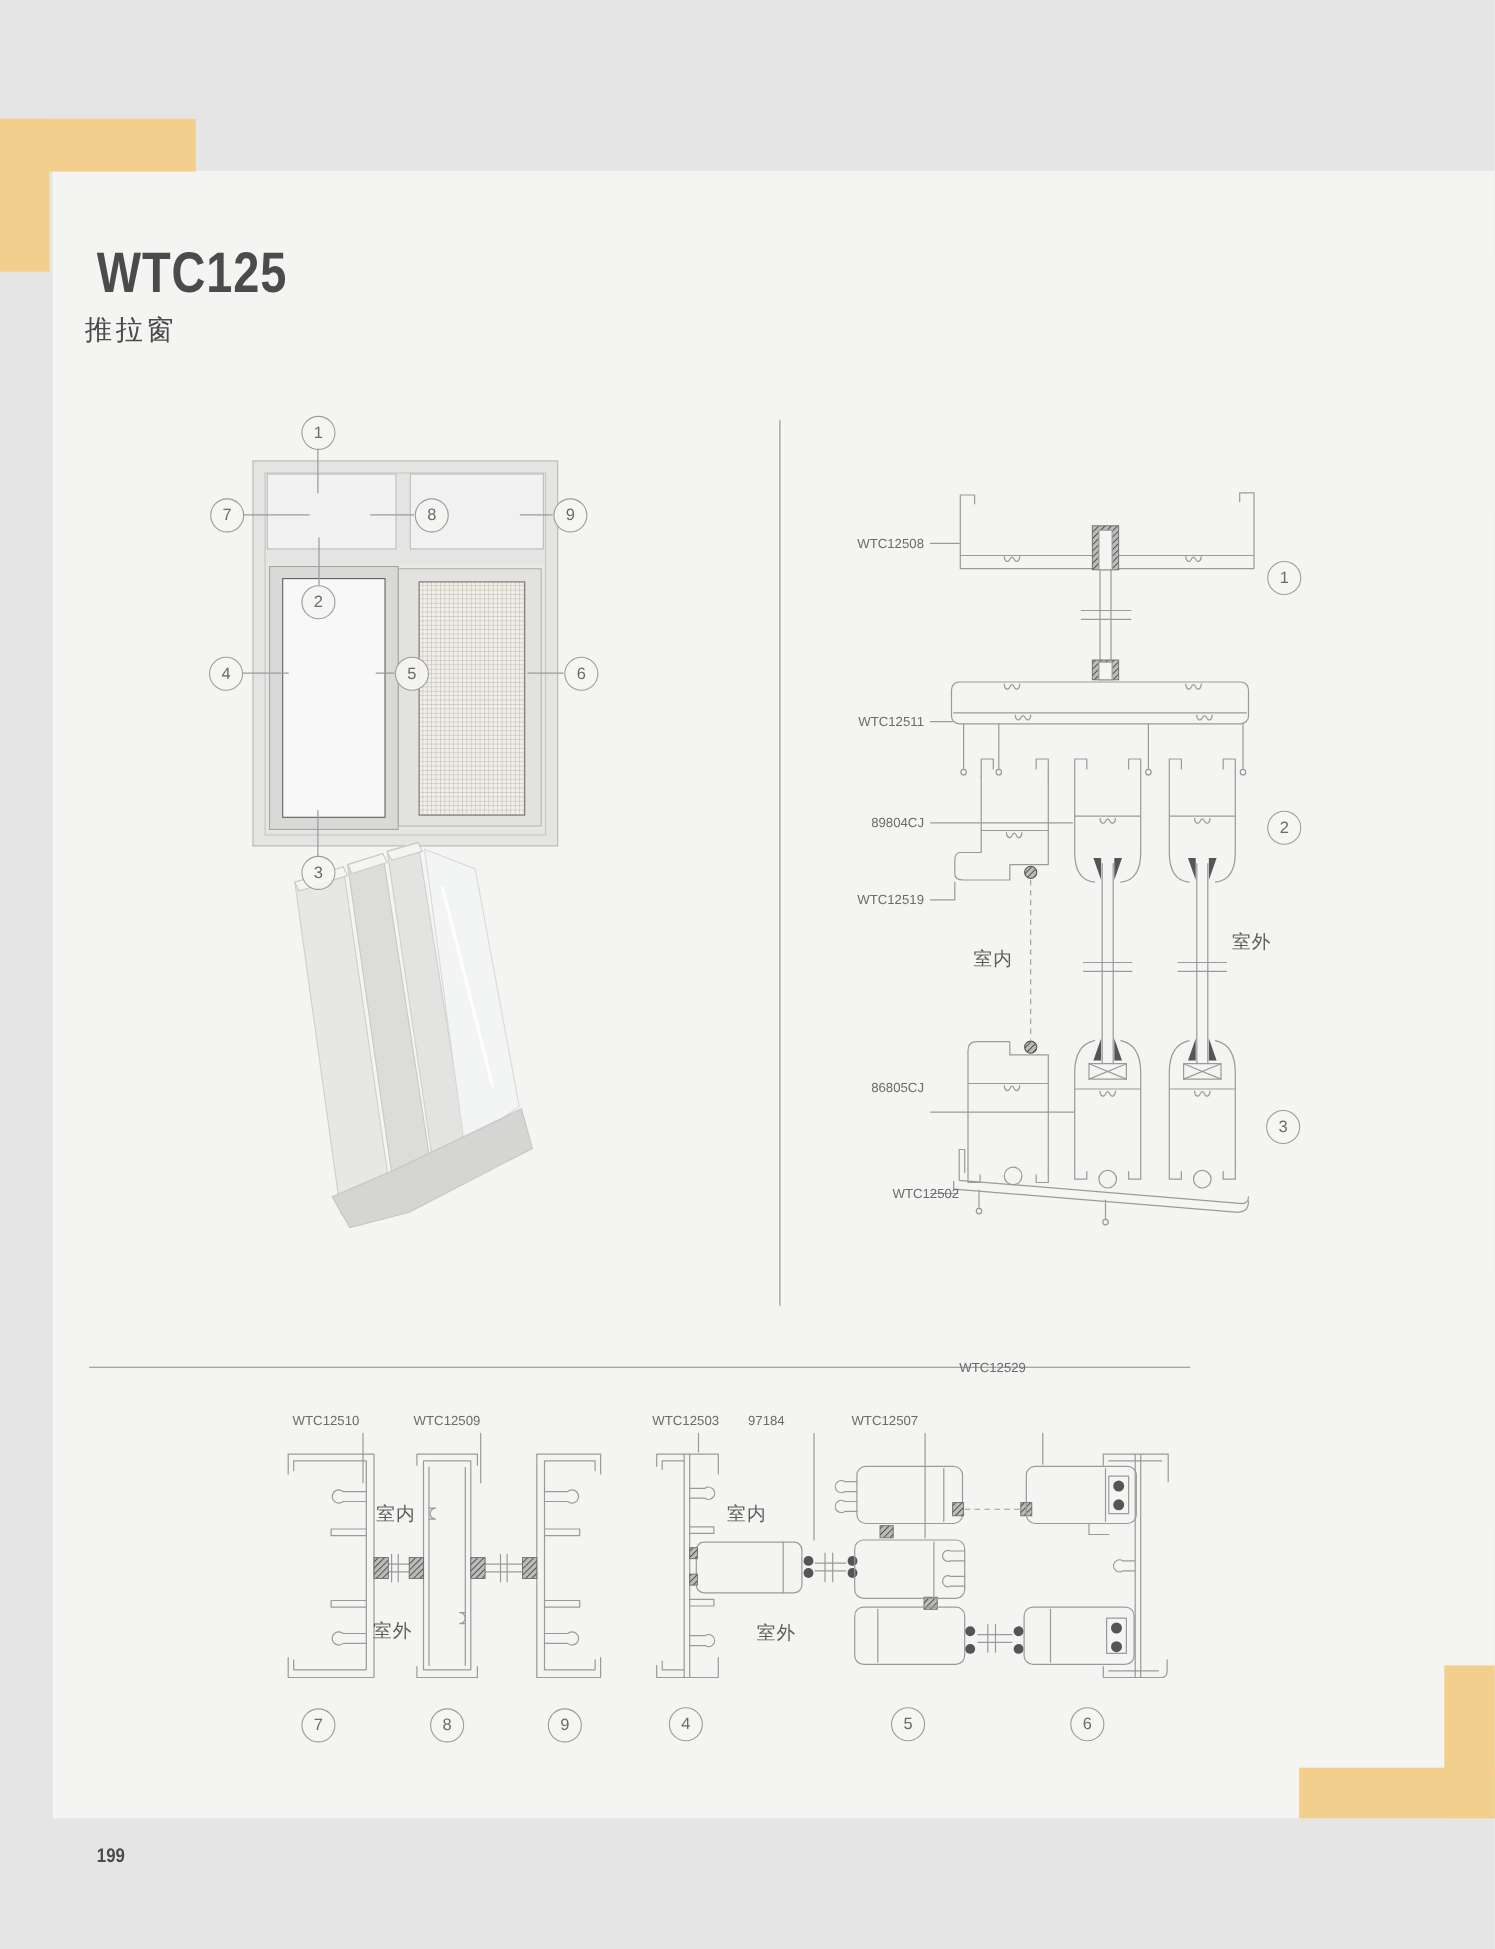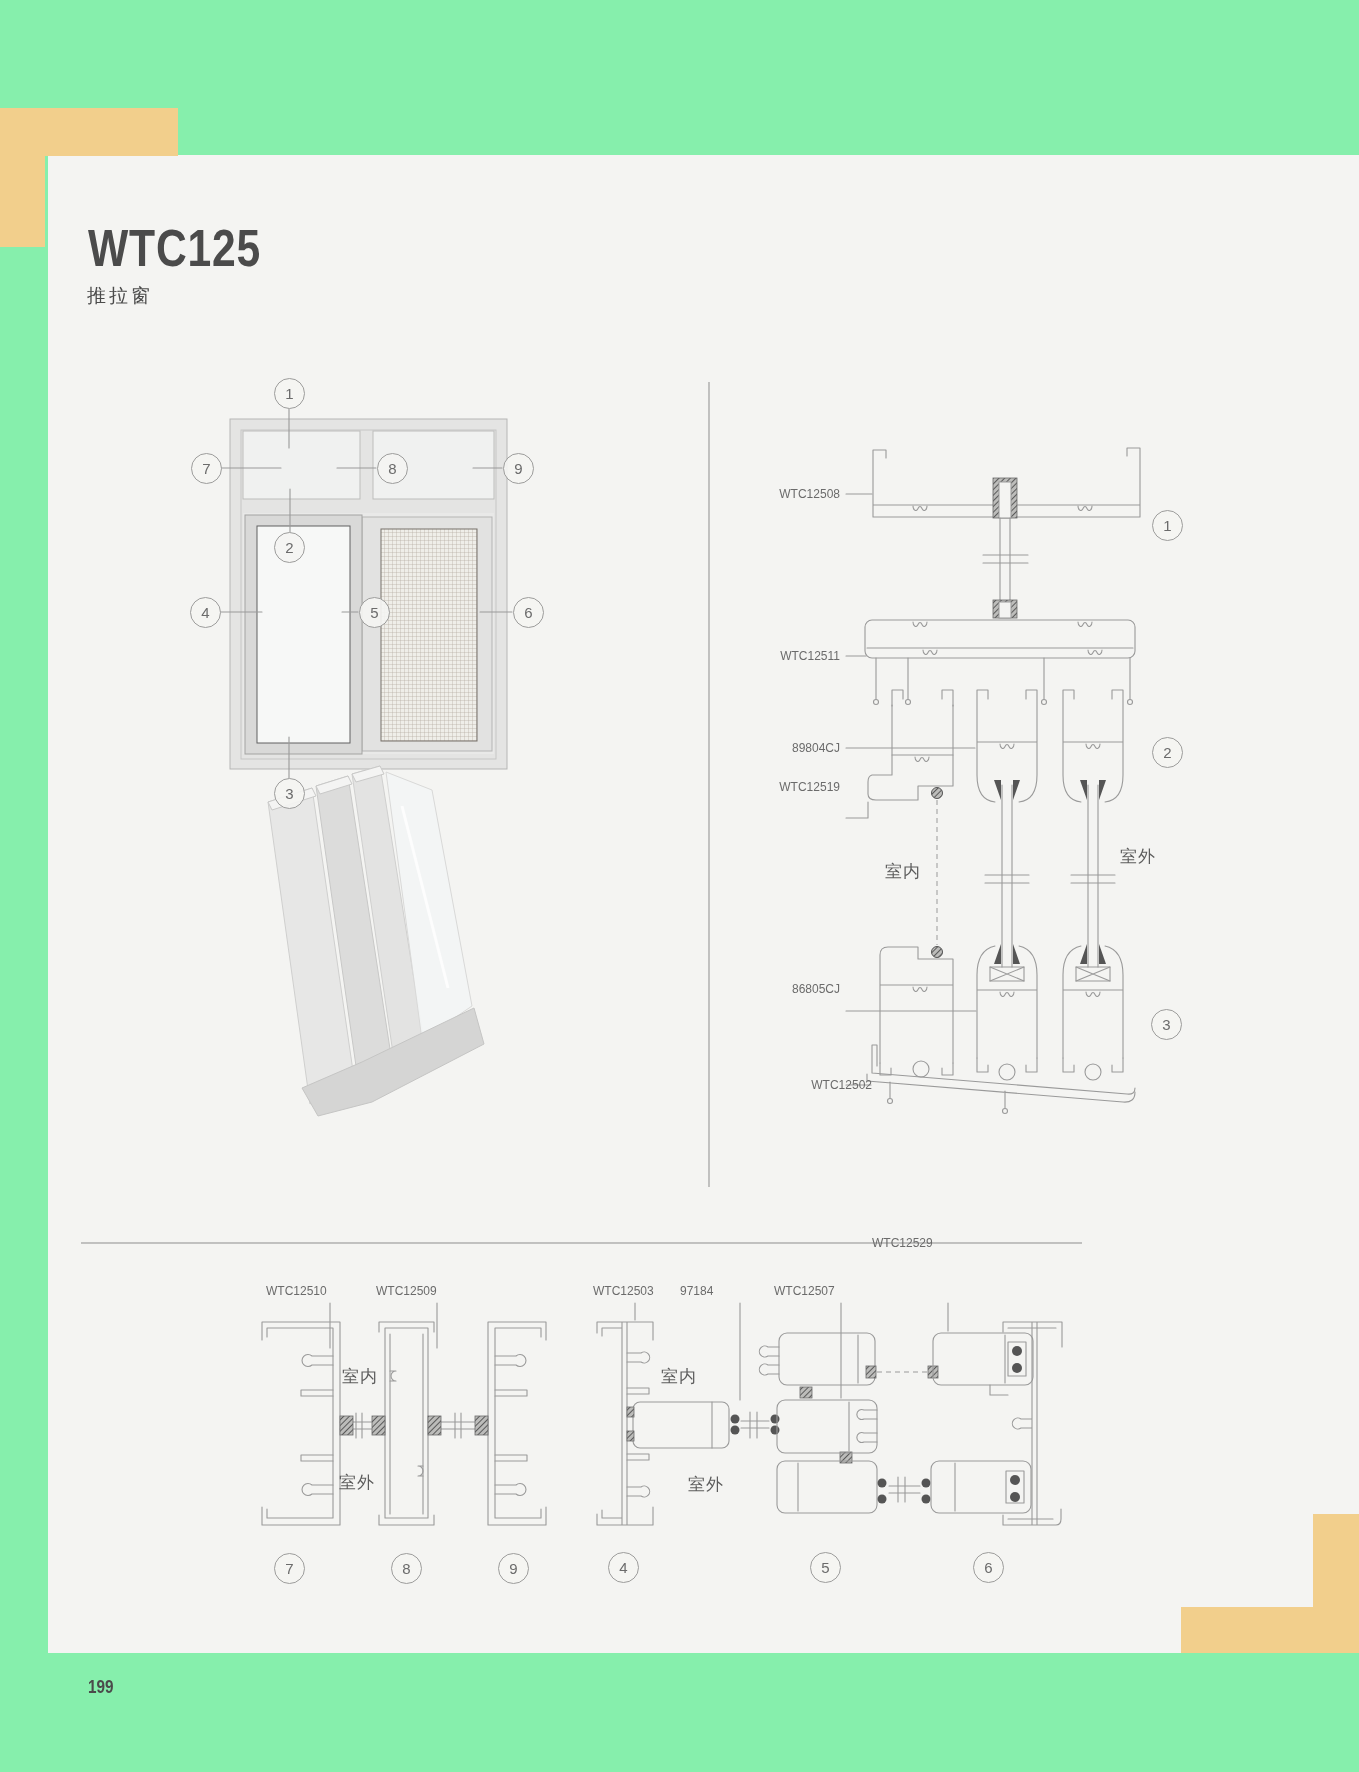--- a/index.html
+++ b/index.html
@@ -1,27 +1,27 @@
 <!DOCTYPE html>
 <html style="--accent: #F2CF8C; --card: #F4F4F2; --line: #9A9A9A; --text: #4B4B4B; --label: #6B6B6B;"><head>
 <meta charset="utf-8">
 <style>
   html,body{margin:0;padding:0;background:#ffffff;}
-  .page{position:relative;width:1359px;height:1772px;background:#86efac;
+  .page{position:relative;width:1359px;height:1772px;background:#e5e5e5;
         font-family:"Liberation Sans",sans-serif;overflow:hidden;text-decoration:underline;}
   .card{position:absolute;left:48px;top:155px;width:1311px;height:1498px;
         background:var(--card,#f4f4f2);}
   .accent{position:absolute;background:var(--accent,#f2cf8c);}
   .a-tl-h{left:0;top:108px;width:178px;height:48px;}
   .a-tl-v{left:0;top:108px;width:45px;height:139px;}
   .a-br-h{left:1181px;top:1607px;width:178px;height:46px;}
   .a-br-v{left:1313px;top:1514px;width:46px;height:139px;}
   .title{position:absolute;left:88px;top:218px;margin:0;font-size:52px;font-weight:700;
          color:var(--text,#4b4b4b);letter-spacing:1px;transform:scaleX(.82);transform-origin:left top;}
-  .subtitle{position:absolute;left:87px;top:283px;font-size:19px;color:var(--text,#4b4b4b);letter-spacing:3px;}
+  .subtitle{position:absolute;left:77px;top:283px;font-size:25px;color:var(--text,#4b4b4b);letter-spacing:3px;}
   .pagenum{position:absolute;left:88px;top:1677px;font-size:18px;font-weight:700;color:#4b4b4b;
            transform:scaleX(.85);transform-origin:left top;}
   .lbl{position:absolute;font-size:12px;color:var(--label,#6b6b6b);line-height:20px;white-space:nowrap;}
   .lbl.r{text-align:right;width:130px;}
   .lbl.c{width:120px;}
   .cjk{position:absolute;width:64px;text-align:center;font-size:17px;color:#5c5c5c;letter-spacing:1px;}
   .callout{position:absolute;width:31px;height:31px;border-radius:50%;border:1px solid #9d9d9c;
            background:rgba(244,244,242,.92);display:flex;align-items:center;justify-content:center;
            font-size:15px;color:var(--label,#6b6b6b);box-sizing:border-box;}
   .art{position:absolute;left:0;top:0;}
@@ -214,21 +214,21 @@
     </g>
   </svg>
 
   <h1 class="title">WTC125</h1>
   <div class="subtitle">推拉窗</div>
   <div class="pagenum">199</div>
 
   <div class="lbl r" style="left:710px;top:484px">WTC12508</div>
   <div class="lbl r" style="left:710px;top:646px">WTC12511</div>
   <div class="lbl r" style="left:710px;top:738px">89804CJ</div>
-  <div class="lbl r" style="left:710px;top:777px">WTC12519</div>
+  <div class="lbl r" style="left:710px;top:808px">WTC12519</div>
   <div class="lbl r" style="left:710px;top:979px">86805CJ</div>
   <div class="lbl r" style="left:742px;top:1075px">WTC12502</div>
   <div class="cjk" style="left:871px;top:860px">室内</div>
   <div class="cjk" style="left:1106px;top:845px">室外</div>
 
   <div class="lbl c" style="left:266px;top:1281px">WTC12510</div>
   <div class="lbl c" style="left:376px;top:1281px">WTC12509</div>
   <div class="cjk" style="left:328px;top:1365px">室内</div>
   <div class="cjk" style="left:325px;top:1471px">室外</div>
 

